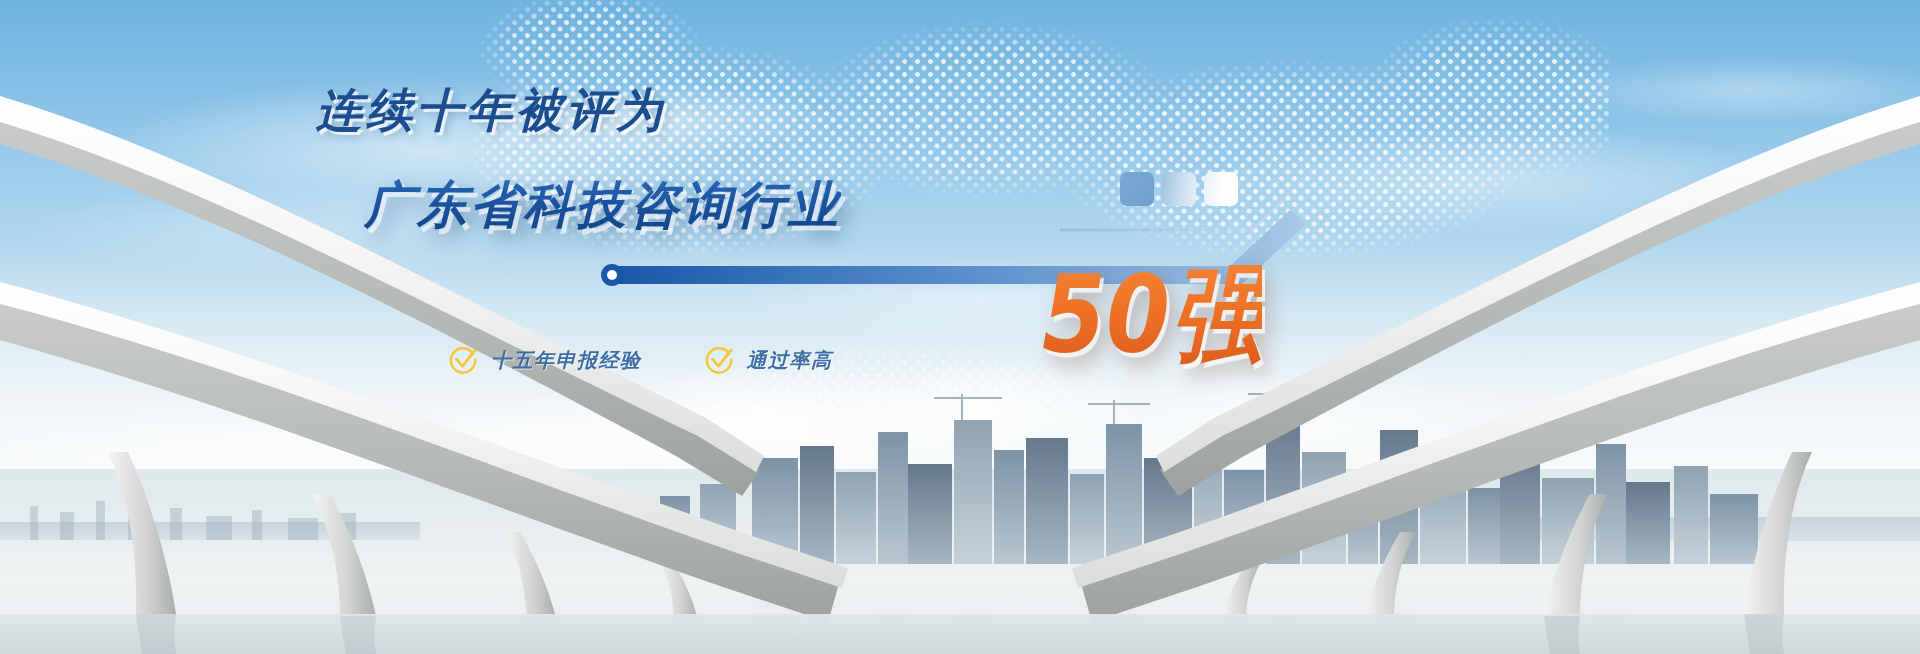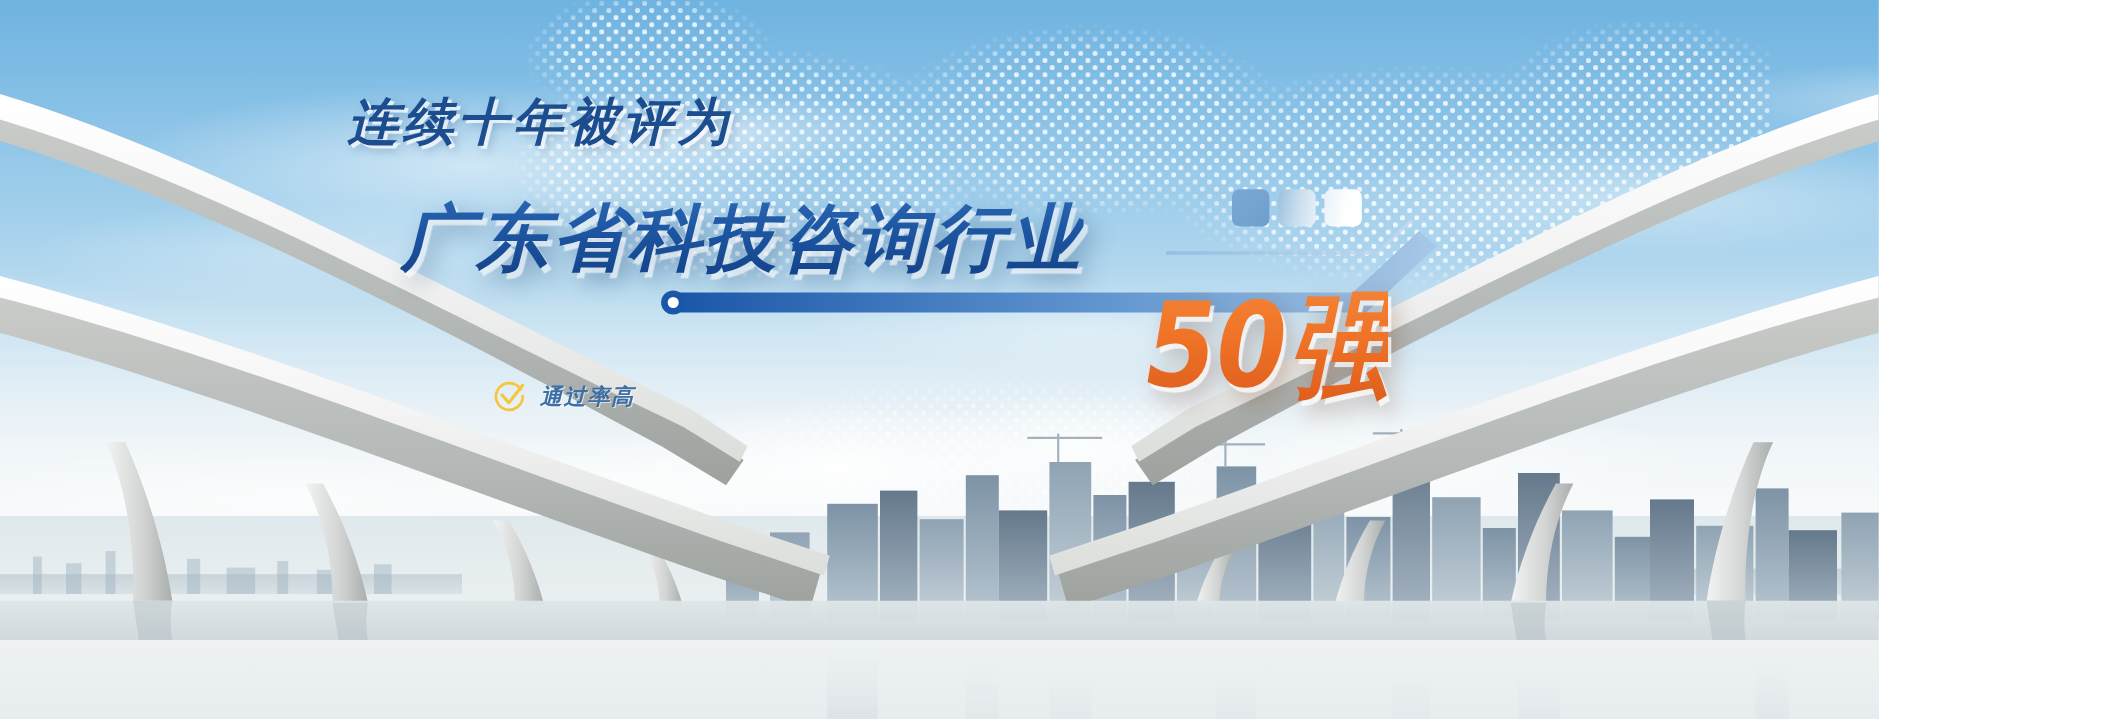--- a/index.html
+++ b/index.html
@@ -2,21 +2,21 @@
 <html><head>
 <meta charset="utf-8">
 <title>Banner</title>
 <style>
   * { margin:0; padding:0; box-sizing:border-box; }
   html,body { background:#fff; }
   body { font-family:"Liberation Sans","DejaVu Sans",sans-serif; }
 
   .banner{
     position:relative;
-    width:1708px; height:654px;
+    width:1920px; height:654px;
     overflow:hidden;
     background:linear-gradient(180deg,
         #6fb3e0 0%,
         #86c0e6 14%,
         #a3d0ec 30%,
         #c2dff0 46%,
         #d8e7f0 58%,
         #e4edf1 68%,
         #eef3f4 78%,
         #e9eff1 88%,
@@ -103,21 +103,21 @@
     font-size:46px; font-weight:700; letter-spacing:4px;
     font-style:italic;
     color:#1b4d8f;
     text-shadow:3px 3px 0 rgba(255,255,255,.75), 5px 5px 9px rgba(20,60,110,.28);
     white-space:nowrap;
     font-family:"DejaVu Sans","Liberation Sans",sans-serif;
   }
 
   .maintitle{
     position:absolute; left:364px; top:172px;
-    font-size:66px; font-weight:700; letter-spacing:3px;
+    font-size:50px; font-weight:700; letter-spacing:3px;
     font-style:italic;
     background:linear-gradient(180deg,#2f6ab5 0%,#1d56a3 40%,#123f83 100%);
     -webkit-background-clip:text; background-clip:text;
     color:transparent;
     -webkit-text-fill-color:transparent;
     filter:drop-shadow(4px 5px 0 rgba(255,255,255,.62)) drop-shadow(7px 8px 10px rgba(15,52,100,.32));
     white-space:nowrap;
     font-family:"DejaVu Sans","Liberation Sans",sans-serif;
   }
 
@@ -344,20 +344,27 @@
     <div class="squares">
       <i class="s1"></i>
       <i class="s2"></i>
       <i class="s3"></i>
     </div>
 
     <div class="rank-badge">50强</div>
 
     <div class="features">
 
+      <div class="feature">
+        <svg class="tick" viewBox="0 0 32 32">
+          <path d="M27 9.5 A13 13 0 1 0 29 16" fill="none" stroke="#f5c63c" stroke-width="2.6" stroke-linecap="round"></path>
+          <path d="M9 15 L15.5 22.5 L29 5.5" fill="none" stroke="#f5c63c" stroke-width="3" stroke-linecap="round" stroke-linejoin="round"></path>
+        </svg>
+        <span class="flabel">十五年申报经验</span>
+      </div>
 
 
 
       <div class="feature">
         <svg class="tick" viewBox="0 0 32 32">
           <path d="M27 9.5 A13 13 0 1 0 29 16" fill="none" stroke="#f5c63c" stroke-width="2.6" stroke-linecap="round"></path>
           <path d="M9 15 L15.5 22.5 L29 5.5" fill="none" stroke="#f5c63c" stroke-width="3" stroke-linecap="round" stroke-linejoin="round"></path>
         </svg>
         <span class="flabel">通过率高</span>
       </div>

